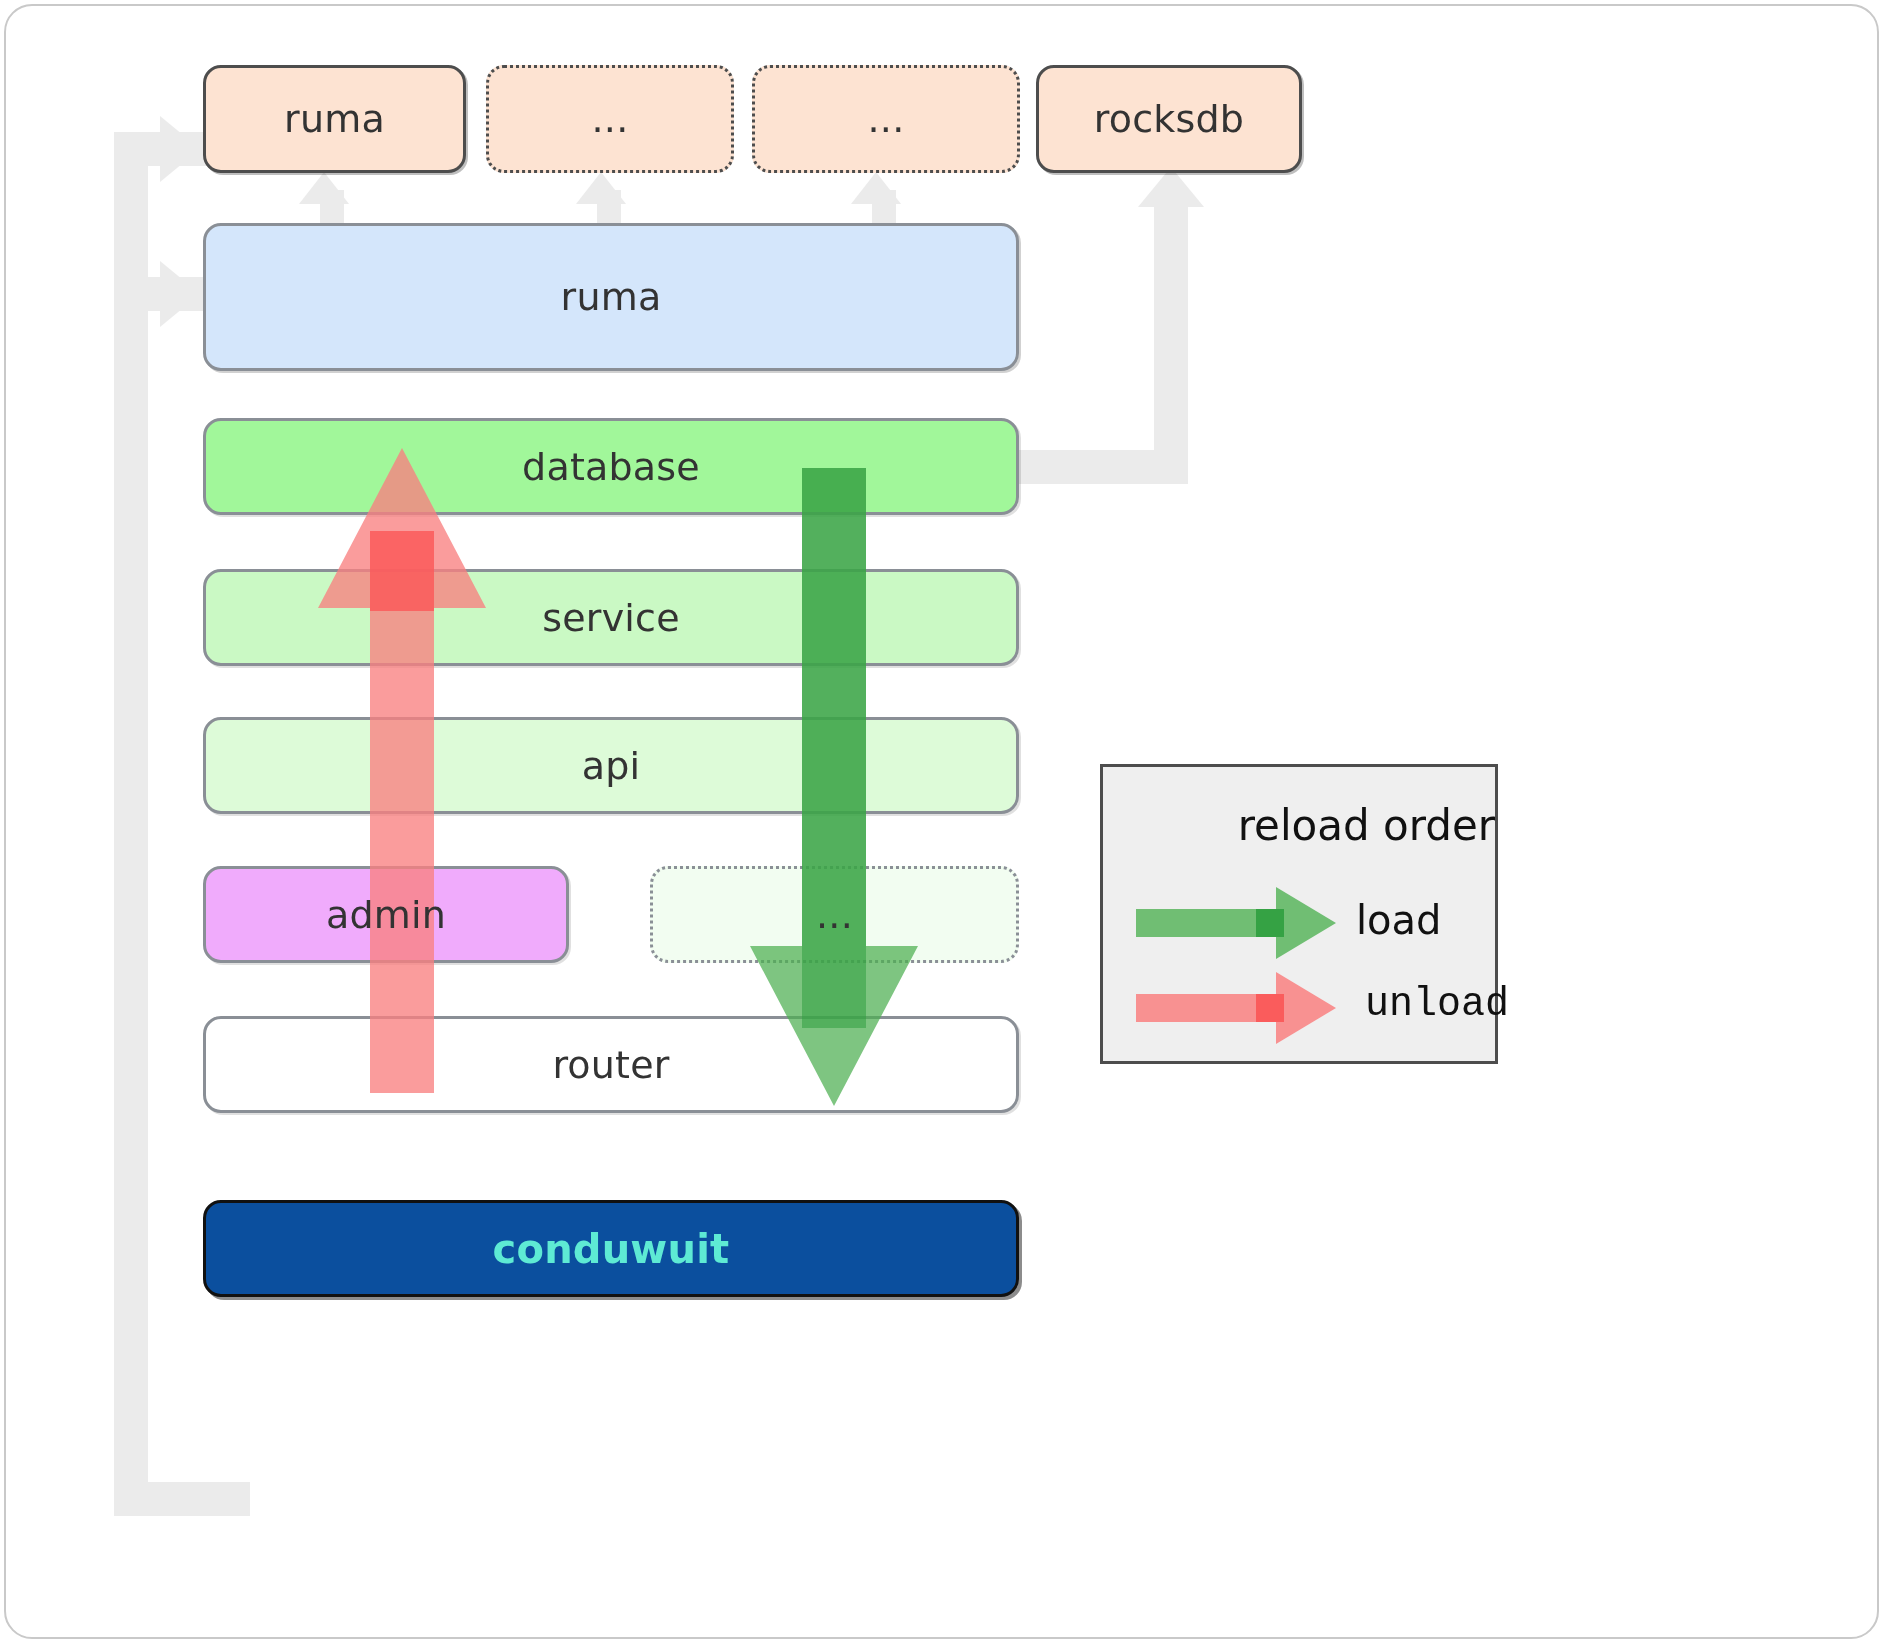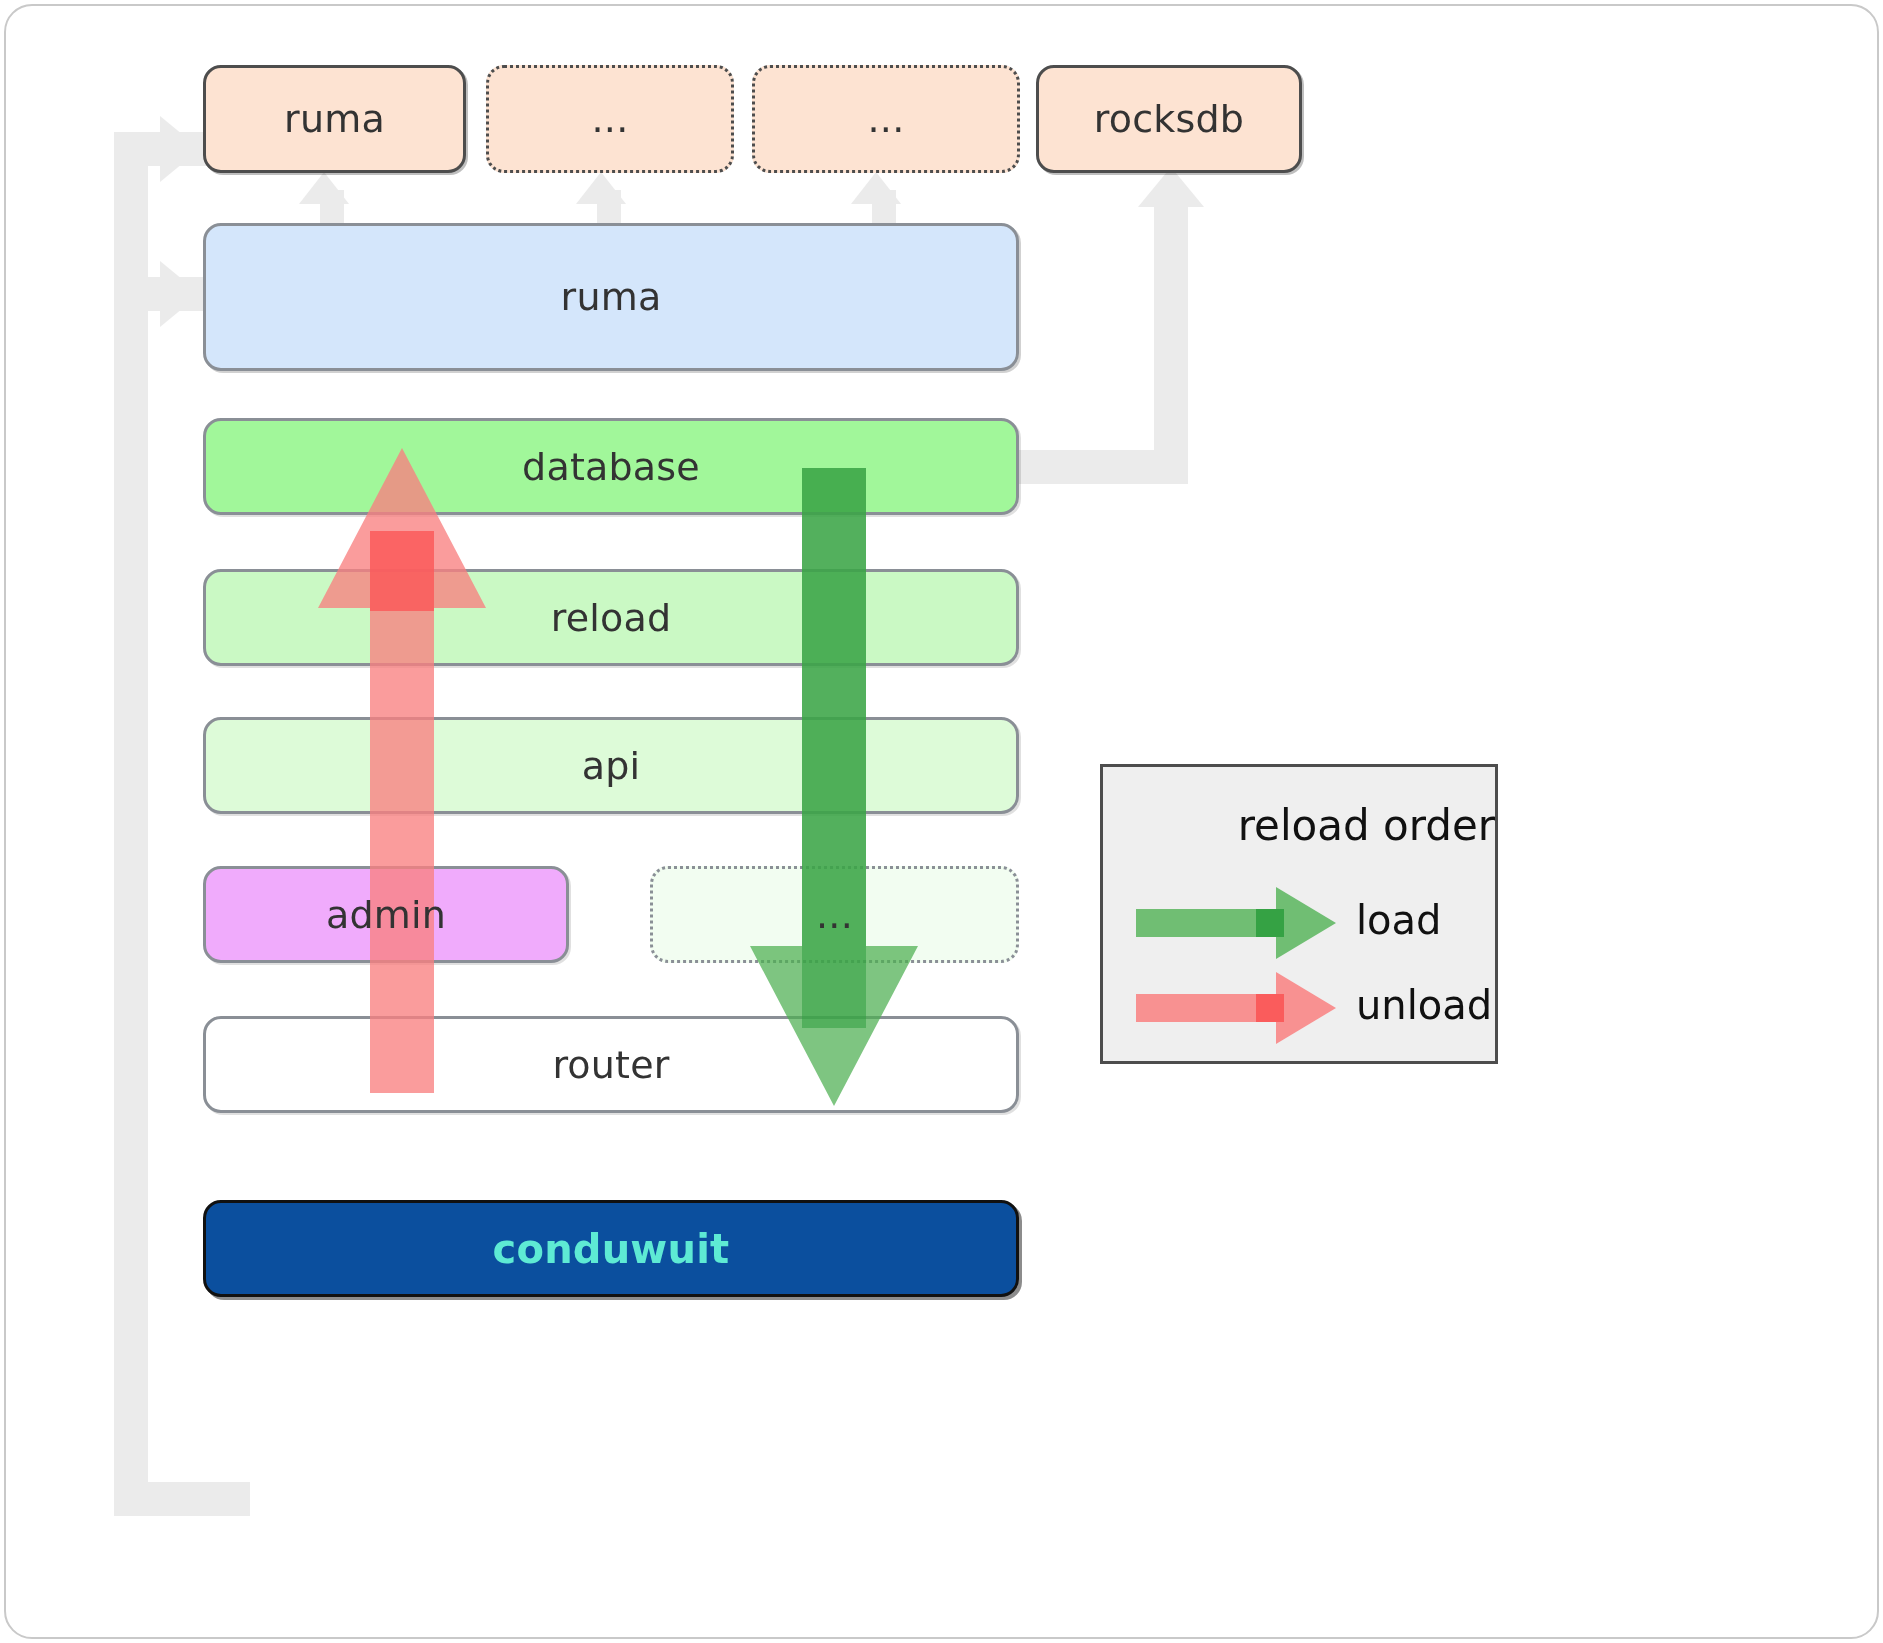--- a/index.html
+++ b/index.html
@@ -162,21 +162,21 @@
   </div>
 
   <div class="node core-box" style="left:203px; top:223px; width:816px; height:148px;">
     <span class="lbl">ruma</span>
   </div>
 
   <div class="node lvl" style="left:203px; top:418px; width:816px; height:97px; background:#a1f79a;">
     <span class="lbl">database</span>
   </div>
   <div class="node lvl" style="left:203px; top:569px; width:816px; height:97px; background:#caf9c4;">
-    <span class="lbl">reload</span>
+    <span class="lbl">service</span>
   </div>
   <div class="node lvl" style="left:203px; top:717px; width:816px; height:97px; background:#ddfbd8;">
     <span class="lbl">api</span>
   </div>
   <div class="node lvl" style="left:203px; top:866px; width:366px; height:97px; background:#f0abfc;">
     <span class="lbl">admin</span>
   </div>
   <div class="node lvl dotted" style="left:650px; top:866px; width:369px; height:97px; background:#f2fdf1;">
     <span class="lbl">...</span>
   </div>
@@ -222,16 +222,16 @@
       </svg>
     </div>
     <div class="legend-label" style="left:253px; top:130px;">load</div>
 
     <div class="legend-row" style="left:33px; top:205px; width:200px; height:72px;">
       <svg width="200" height="72" viewBox="0 0 200 72">
         <polygon points="0,22 140,22 140,0 200,36 140,72 140,50 0,50" fill="#f98080" opacity="0.85"></polygon>
         <rect x="120" y="22" width="28" height="28" fill="#fa5a5a" opacity="0.95"></rect>
       </svg>
     </div>
-    <div class="legend-label" style="left:253px; top:215px;">unload</div>
+    <div class="legend-label" style="left:262px; top:215px;font-family:Liberation Mono, monospace;">unload</div>
   </div>
 
 </div>
 
 </body></html>

